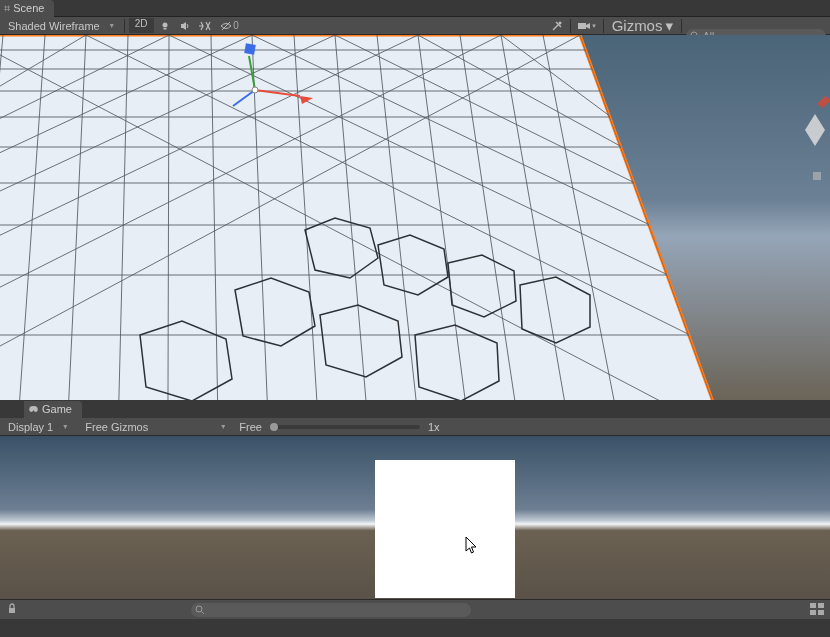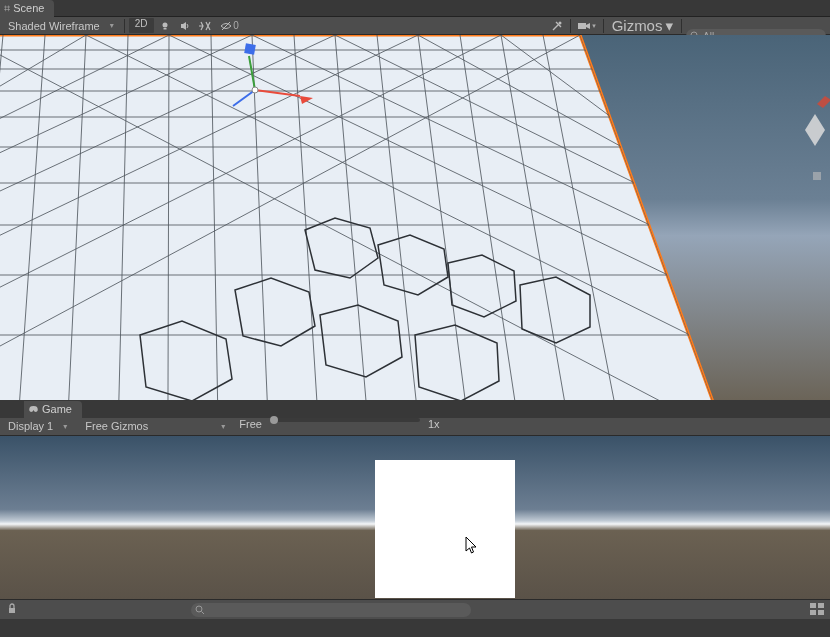--- a/index.html
+++ b/index.html
@@ -110,20 +110,21 @@
     height: 18px;
     background: #383838;
     display: flex;
     align-items: center;
     padding-left: 24px;
   }
   .game-toolbar {
     height: 18px;
     background: #4d4d4d;
     display: flex;
+    align-items: center;
     padding: 0 4px;
     gap: 8px;
     font-size: 11px;
     border-bottom: 1px solid #2a2a2a;
   }
   .game-toolbar .arrow { font-size: 8px; color: #999; }
   .game-toolbar .scale-slider {
     flex: 0 0 150px;
     height: 4px;
     background: #3a3a3a;

